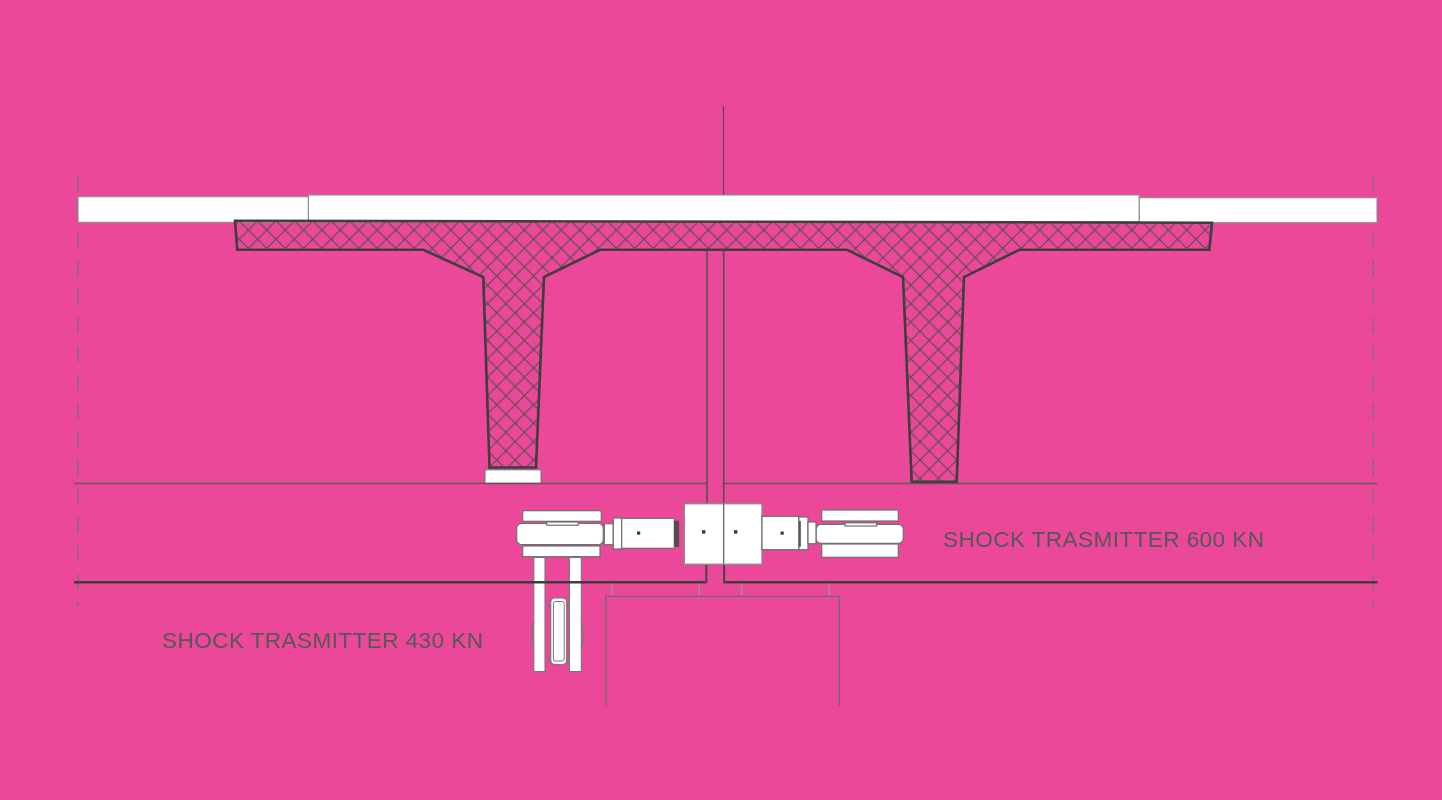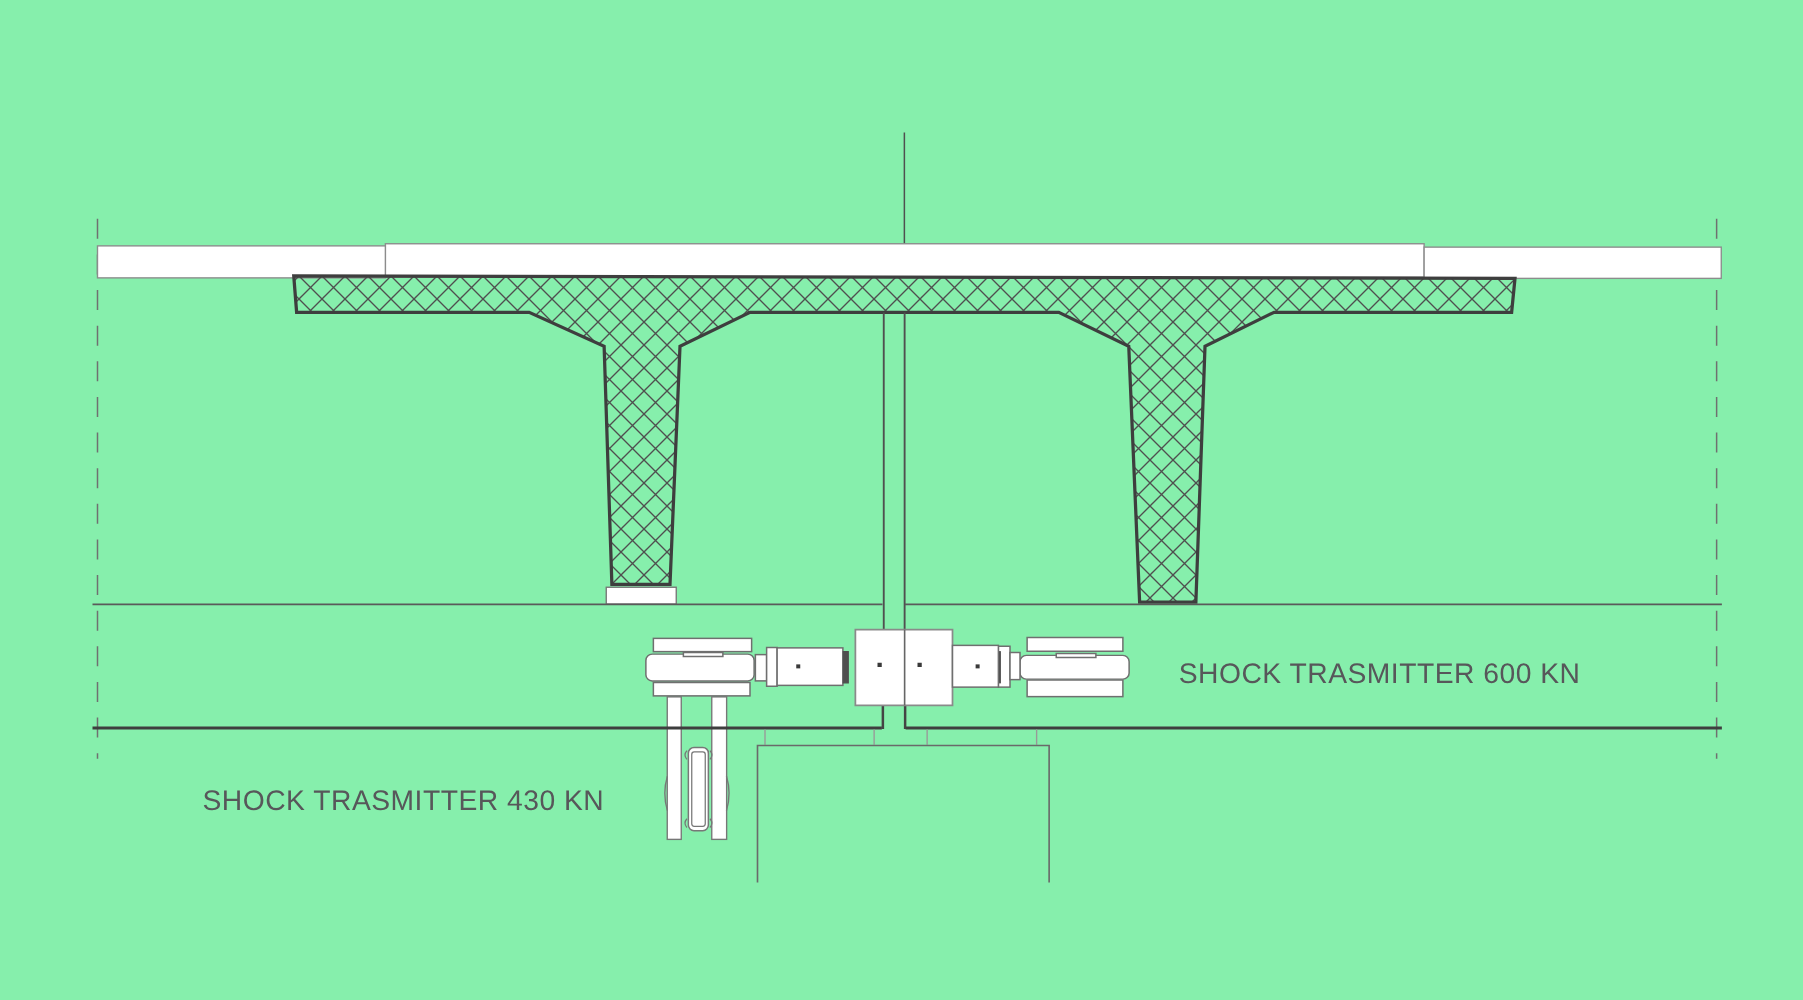--- a/index.html
+++ b/index.html
@@ -4,21 +4,21 @@
 <style>
   html, body {
     margin: 0;
     padding: 0;
     background: #ffffff;
   }
   .canvas {
     position: relative;
     width: 1442px;
     height: 800px;
-    background: #86efac;
+    background: #ec4899;
     overflow: hidden;
     font-family: "Liberation Sans", "DejaVu Sans", sans-serif;
   }
   svg { display: block; }
   .drawing-text {
     font-family: "Liberation Sans", "DejaVu Sans", sans-serif;
     font-size: 22.6px;
     letter-spacing: 0.4px;
     fill: #57575a;
   }

